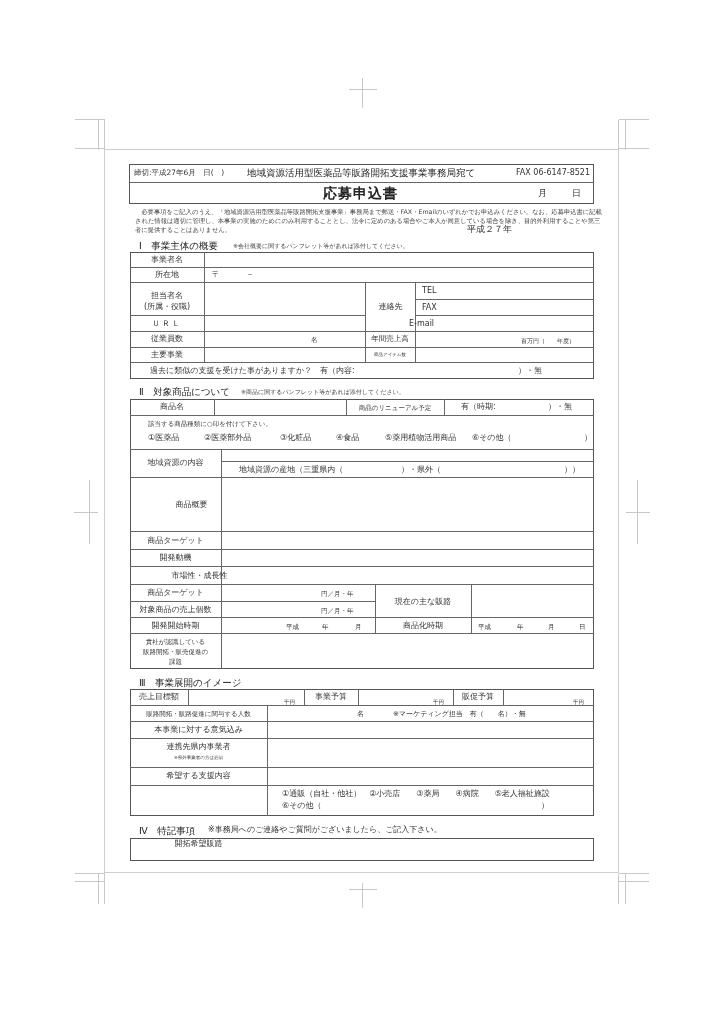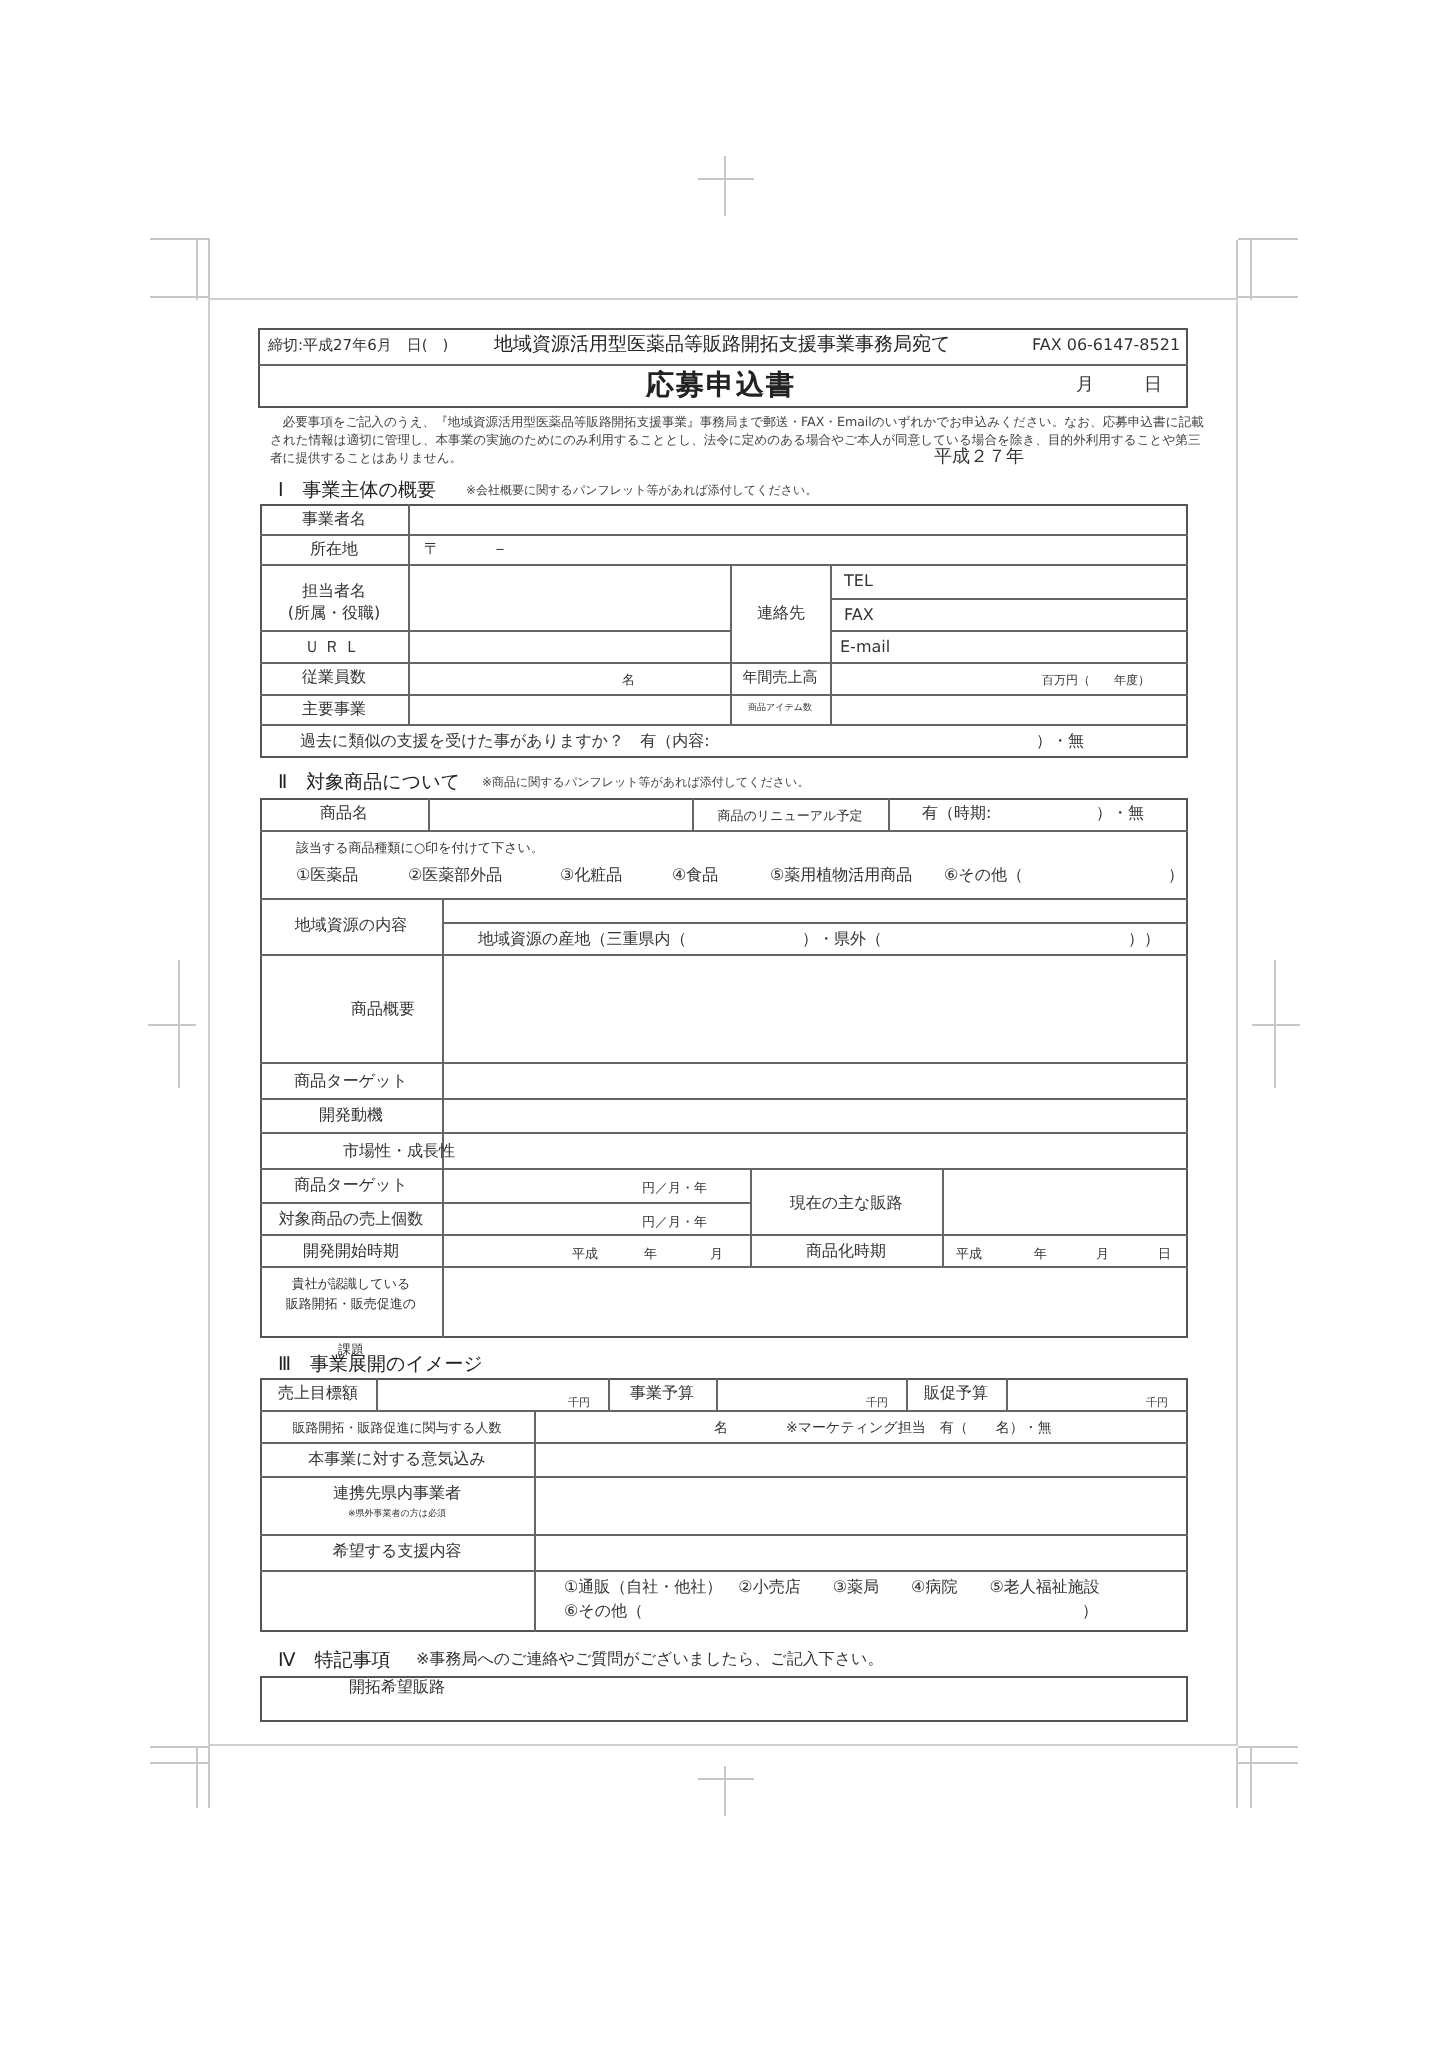--- a/index.html
+++ b/index.html
@@ -92,21 +92,21 @@
 <div class="t c" style="left:130px;top:291px;width:74px;">担当者名</div>
 <div class="t c" style="left:130px;top:302px;width:74px;">(所属・役職)</div>
 <div class="abs" style="left:205px;top:283px;width:160px;height:32px;"></div>
 <div class="t c" style="left:366px;top:302px;width:49px;">連絡先</div>
 <div class="t" style="left:422px;top:286px;">TEL</div>
 <div class="abs" style="left:445px;top:283px;width:148px;height:16px;"></div>
 <div class="t" style="left:422px;top:303px;">FAX</div>
 <div class="abs" style="left:445px;top:300px;width:148px;height:15px;"></div>
 <div class="t c" style="left:130px;top:319px;width:74px;letter-spacing:2px;">ＵＲＬ</div>
 <div class="abs" style="left:205px;top:316px;width:160px;height:15px;"></div>
-<div class="t" style="left:420px;top:319px;">E-mail</div>
+<div class="t" style="left:409px;top:319px;">E-mail</div>
 <div class="abs" style="left:455px;top:316px;width:138px;height:15px;"></div>
 
 <div class="t c" style="left:130px;top:334px;width:74px;">従業員数</div>
 <div class="t" style="left:311px;top:335px;font-size:6.5px;">名</div>
 <div class="abs" style="left:205px;top:332px;width:100px;height:15px;"></div>
 <div class="t c" style="left:365px;top:334px;width:50px;font-size:7.5px;">年間売上高</div>
 <div class="t" style="left:521px;top:336px;font-size:6px;">百万円（　　年度）</div>
 <div class="abs" style="left:416px;top:332px;width:100px;height:15px;"></div>
 <div class="t c" style="left:130px;top:350px;width:74px;">主要事業</div>
 <div class="abs" style="left:205px;top:348px;width:160px;height:14px;"></div>
@@ -183,21 +183,21 @@
 <div class="t" style="left:322px;top:622px;font-size:6.5px;">年</div>
 <div class="t" style="left:355px;top:622px;font-size:6.5px;">月</div>
 <div class="t c" style="left:375px;top:621px;width:96px;">商品化時期</div>
 <div class="t" style="left:478px;top:622px;font-size:6.5px;">平成</div>
 <div class="t" style="left:517px;top:622px;font-size:6.5px;">年</div>
 <div class="t" style="left:548px;top:622px;font-size:6.5px;">月</div>
 <div class="t" style="left:579px;top:622px;font-size:6.5px;">日</div>
 
 <div class="t c" style="left:130px;top:637px;width:91px;font-size:6.5px;">貴社が認識している</div>
 <div class="t c" style="left:130px;top:647px;width:91px;font-size:6.5px;">販路開拓・販売促進の</div>
-<div class="t c" style="left:130px;top:657px;width:91px;font-size:6.5px;margin-top:13px;">課題</div>
+<div class="t c" style="left:130px;top:657px;width:91px;font-size:6.5px;">課題</div>
 <div class="abs" style="left:222px;top:634px;width:371px;height:34px;"></div>
 
 <div class="t h2" style="left:139px;top:677px;">Ⅲ　事業展開のイメージ</div>
 
 <div class="box" style="left:130px;top:689px;width:464px;height:127px;"></div>
 <div class="hl" style="left:130px;top:705px;width:464px;"></div>
 <div class="hl" style="left:130px;top:721px;width:464px;"></div>
 <div class="hl" style="left:130px;top:738px;width:464px;"></div>
 <div class="hl" style="left:130px;top:767px;width:464px;"></div>
 <div class="hl" style="left:130px;top:785px;width:464px;"></div>

